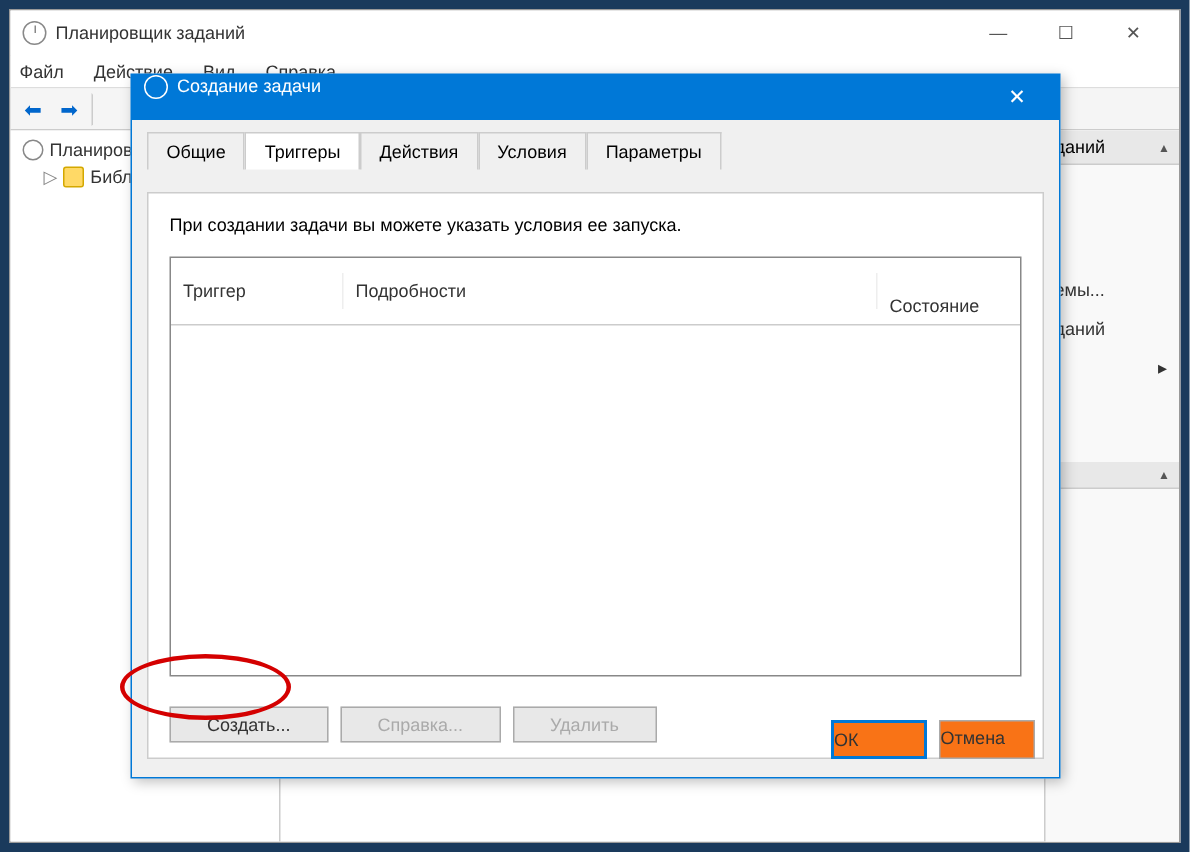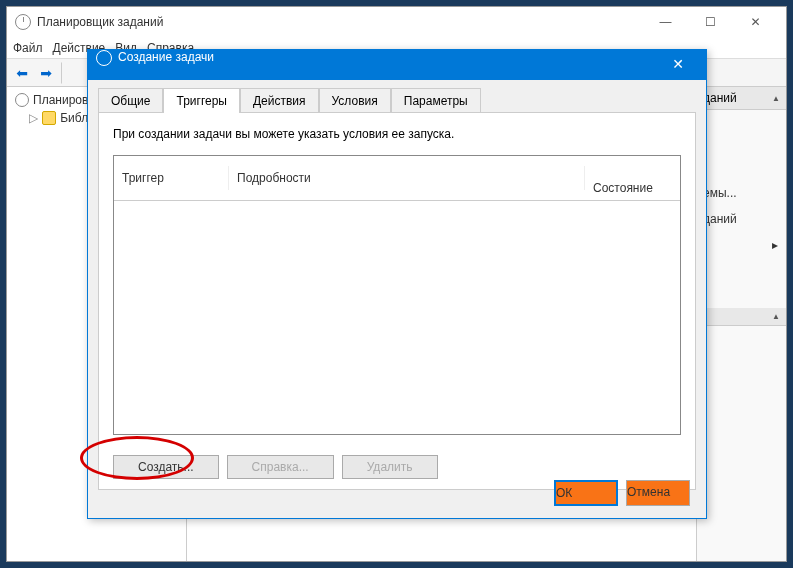--- a/index.html
+++ b/index.html
@@ -6,21 +6,21 @@
     body { width: 793px; height: 568px; background: #1a3a5c; position: relative; overflow: hidden; }
     
     .main-window { position: absolute; left: 6px; top: 6px; width: 781px; height: 556px; background: #fff; border: 1px solid #999; }
     .main-titlebar { height: 30px; display: flex; align-items: center; padding: 0 8px; background: #fff; }
     .main-titlebar .title-icon { width: 16px; height: 16px; margin-right: 6px; border: 1px solid #888; border-radius: 50%; position: relative; }
     .main-titlebar .title-icon::after { content:''; position:absolute; width:1px; height:5px; background:#888; left:7px; top:2px; }
     .main-titlebar .title-text { flex: 1; color: #333; }
     .main-titlebar .win-controls { display: flex; gap: 0; }
     .main-titlebar .win-btn { width: 45px; height: 28px; display: flex; align-items: center; justify-content: center; color: #555; }
     
-    .menubar { height: 22px; display: flex; align-items: center; padding: 0 6px; gap: 10px; background: #fff; border-bottom: 1px solid #ddd; }
+    .menubar { height: 22px; display: flex; align-items: center; padding: 0 6px; gap: 20px; background: #fff; border-bottom: 1px solid #ddd; }
     .menubar span { color: #333; }
     
     .toolbar { height: 28px; display: flex; align-items: center; padding: 0 4px; background: #f5f5f5; border-bottom: 1px solid #ccc; gap: 2px; }
     .tbicon { width: 22px; height: 22px; display: flex; align-items: center; justify-content: center; border: 1px solid transparent; }
     .tbicon.arrow { color: #0066cc; font-size: 14px; }
     .tbicon.sep { border-left: 1px solid #ccc; width: 1px; margin: 0 2px; }
     
     .workspace { position: relative; height: calc(100% - 80px); background: #fff; }
     .tree-pane { position: absolute; left: 0; top: 0; width: 180px; height: 100%; border-right: 1px solid #ccc; padding: 4px; }
     .tree-item { display: flex; align-items: center; gap: 4px; padding: 2px 4px; color: #333; }
@@ -34,21 +34,21 @@
     .action-entry { padding: 6px; color: #333; white-space: nowrap; overflow: hidden; }
     .action-arrow { text-align: right; padding: 6px 8px; color: #333; }
     
     
     .dialog { position: absolute; left: 87px; top: 49px; width: 620px; height: 470px; background: #f0f0f0; border: 1px solid #0078d7; box-shadow: 2px 2px 8px rgba(0,0,0,0.25); z-index: 10; }
     .dialog-titlebar { height: 30px; background: #0078d7; display: flex; padding: 0 8px; color: #fff; }
     .dialog-titlebar .title-icon { width: 16px; height: 16px; margin-right: 6px; border: 1px solid #fff; border-radius: 50%; position: relative; }
     .dialog-titlebar .title-text { flex: 1; }
     .dialog-titlebar .close-btn { width: 40px; height: 28px; display: flex; align-items: center; justify-content: center; font-size: 14px; }
     
-    .tabstrip { display: flex; padding: 8px 10px 0 10px; background: #f0f0f0; }
+    .tabstrip { display: flex; padding: 8px 10px 16px 10px; background: #f0f0f0; }
     .tab { padding: 5px 12px; border: 1px solid #ccc; border-bottom: none; background: #f0f0f0; margin-right: 0; cursor: default; }
     .tab.active { background: #fff; position: relative; z-index: 2; }
     
     .tab-panel { background: #fff; margin: 0 10px 10px 10px; border: 1px solid #ccc; padding: 14px; height: 378px; position: relative; margin-top: -1px; }
     .panel-desc { color: #000000; margin-bottom: 14px; }
     
     .trigger-table { border: 1px solid #888; height: 280px; background: #fff; }
     .trigger-header { display: flex; border-bottom: 1px solid #ccc; background: #fff; align-items: center; }
     .th { padding: 5px 8px; border-right: 1px solid #eee; color: #333; }
     .th.col1 { width: 115px; }

